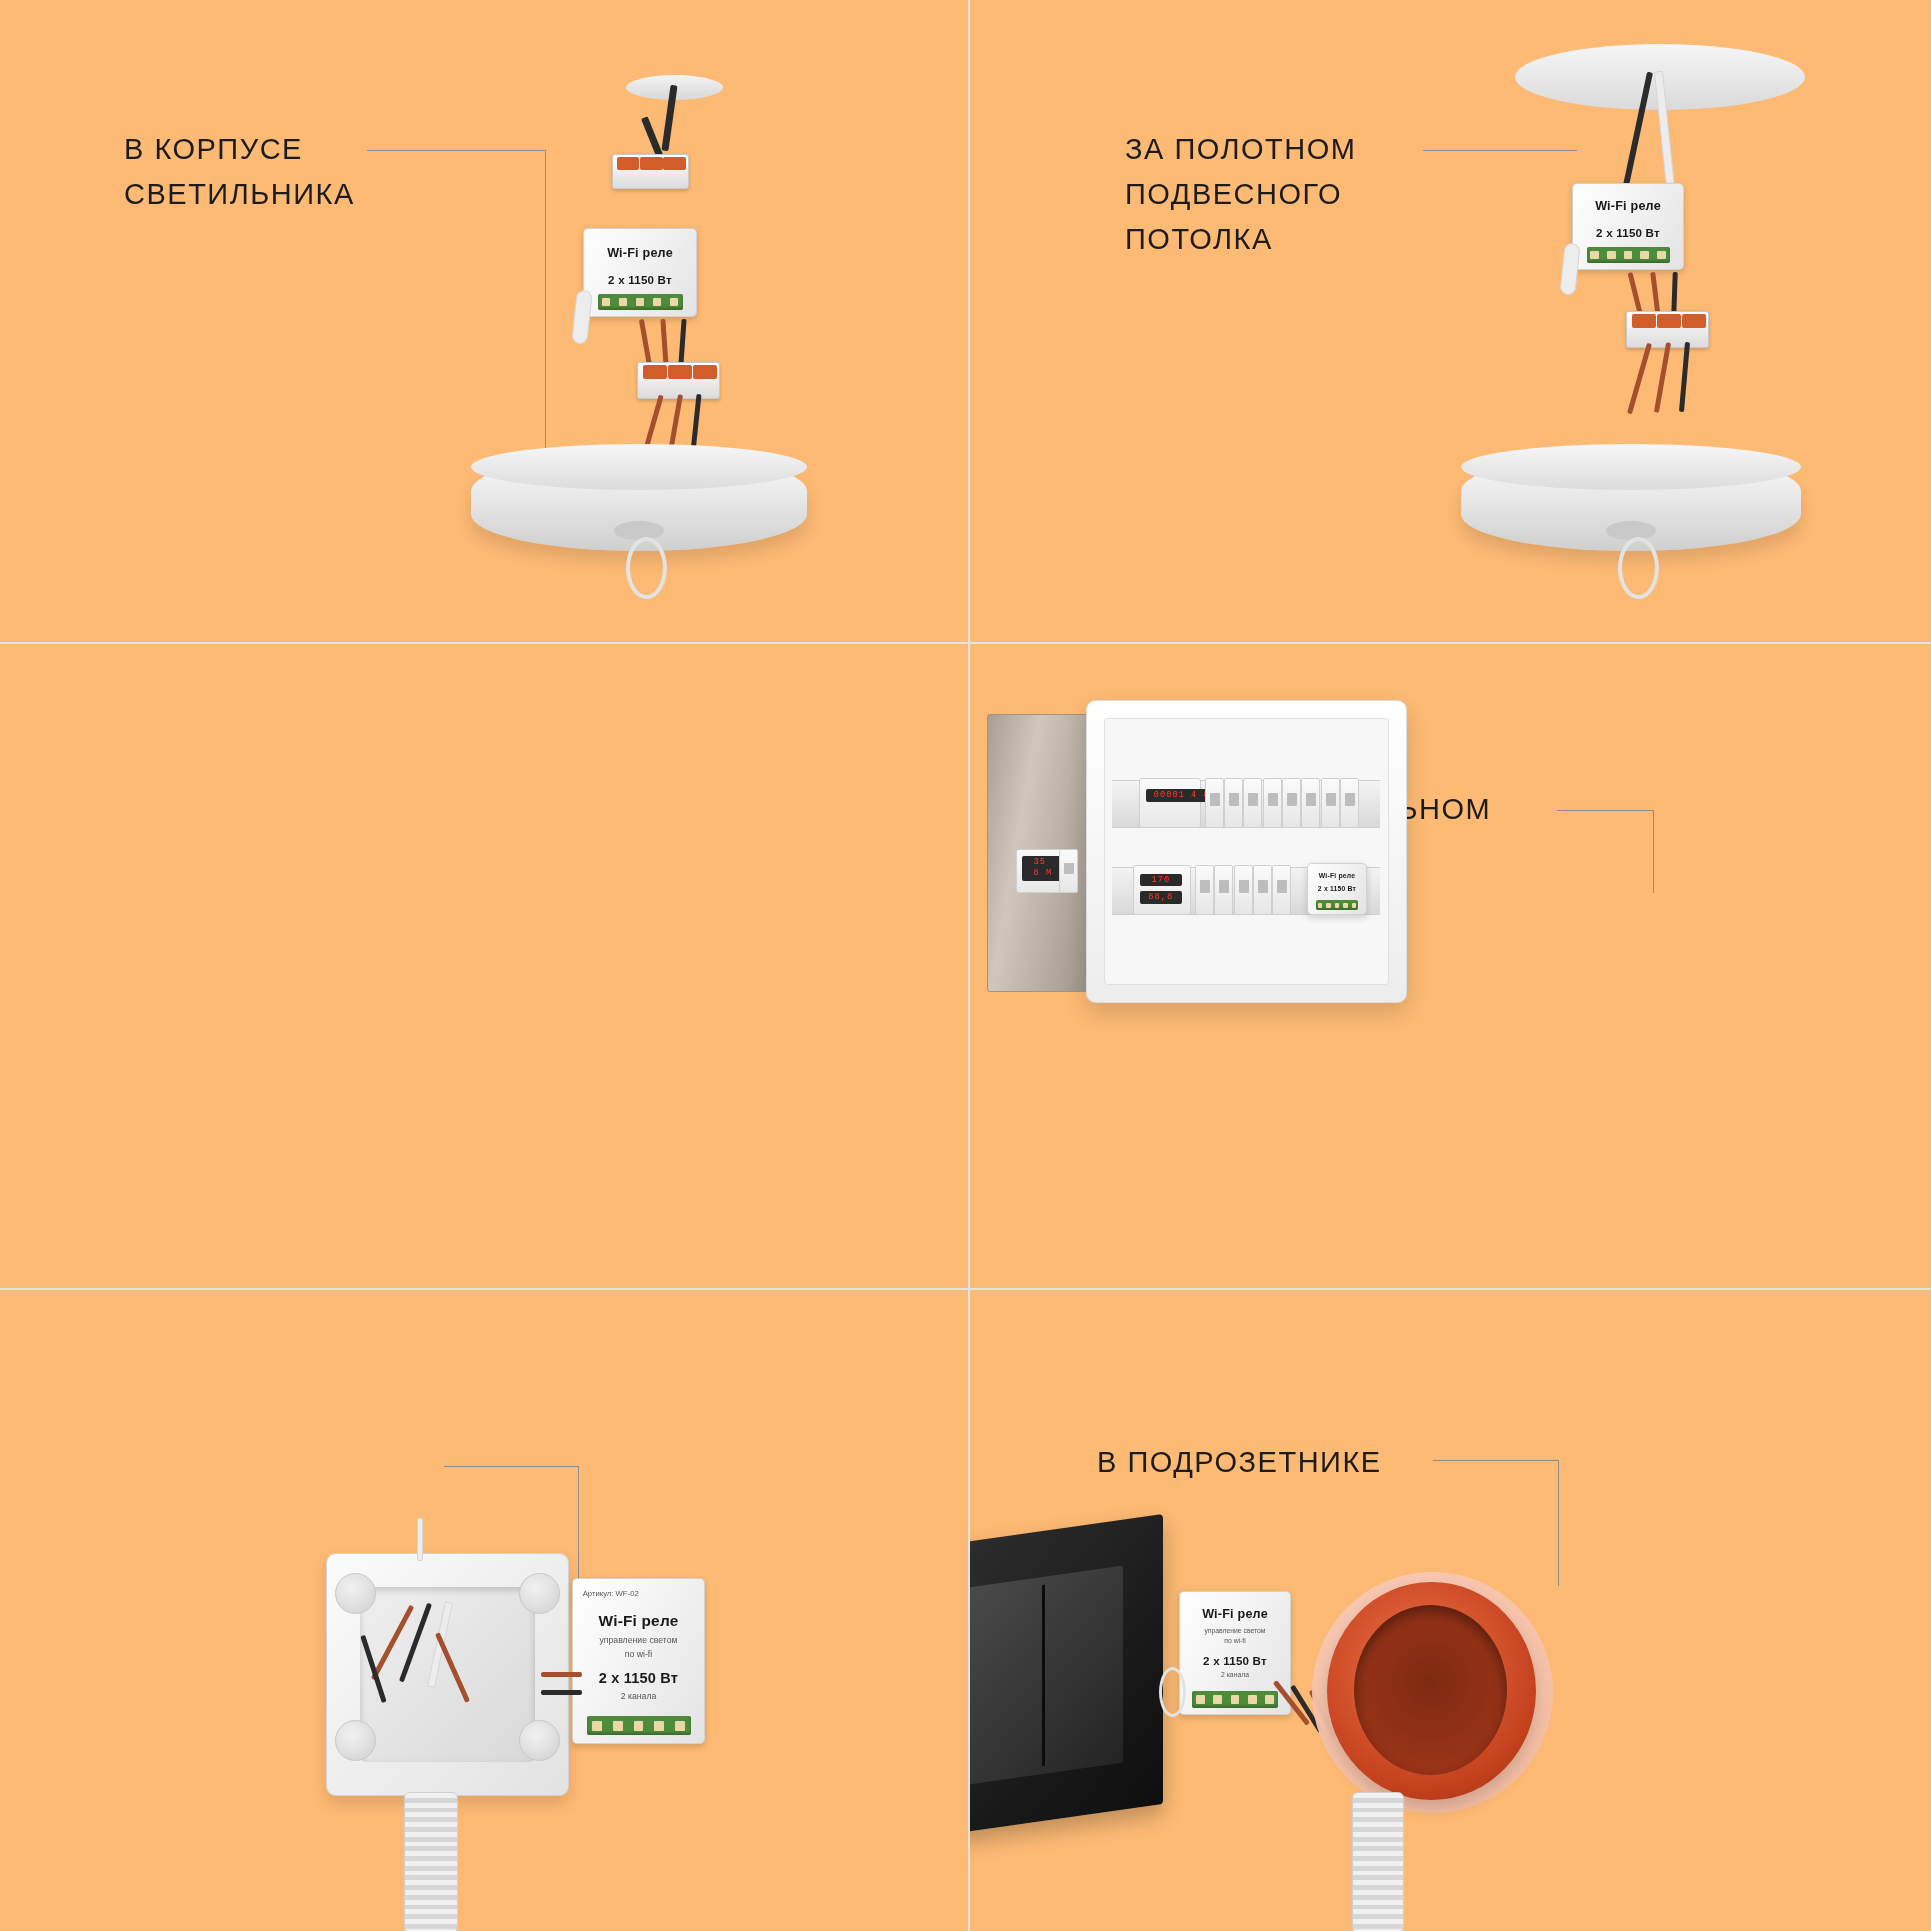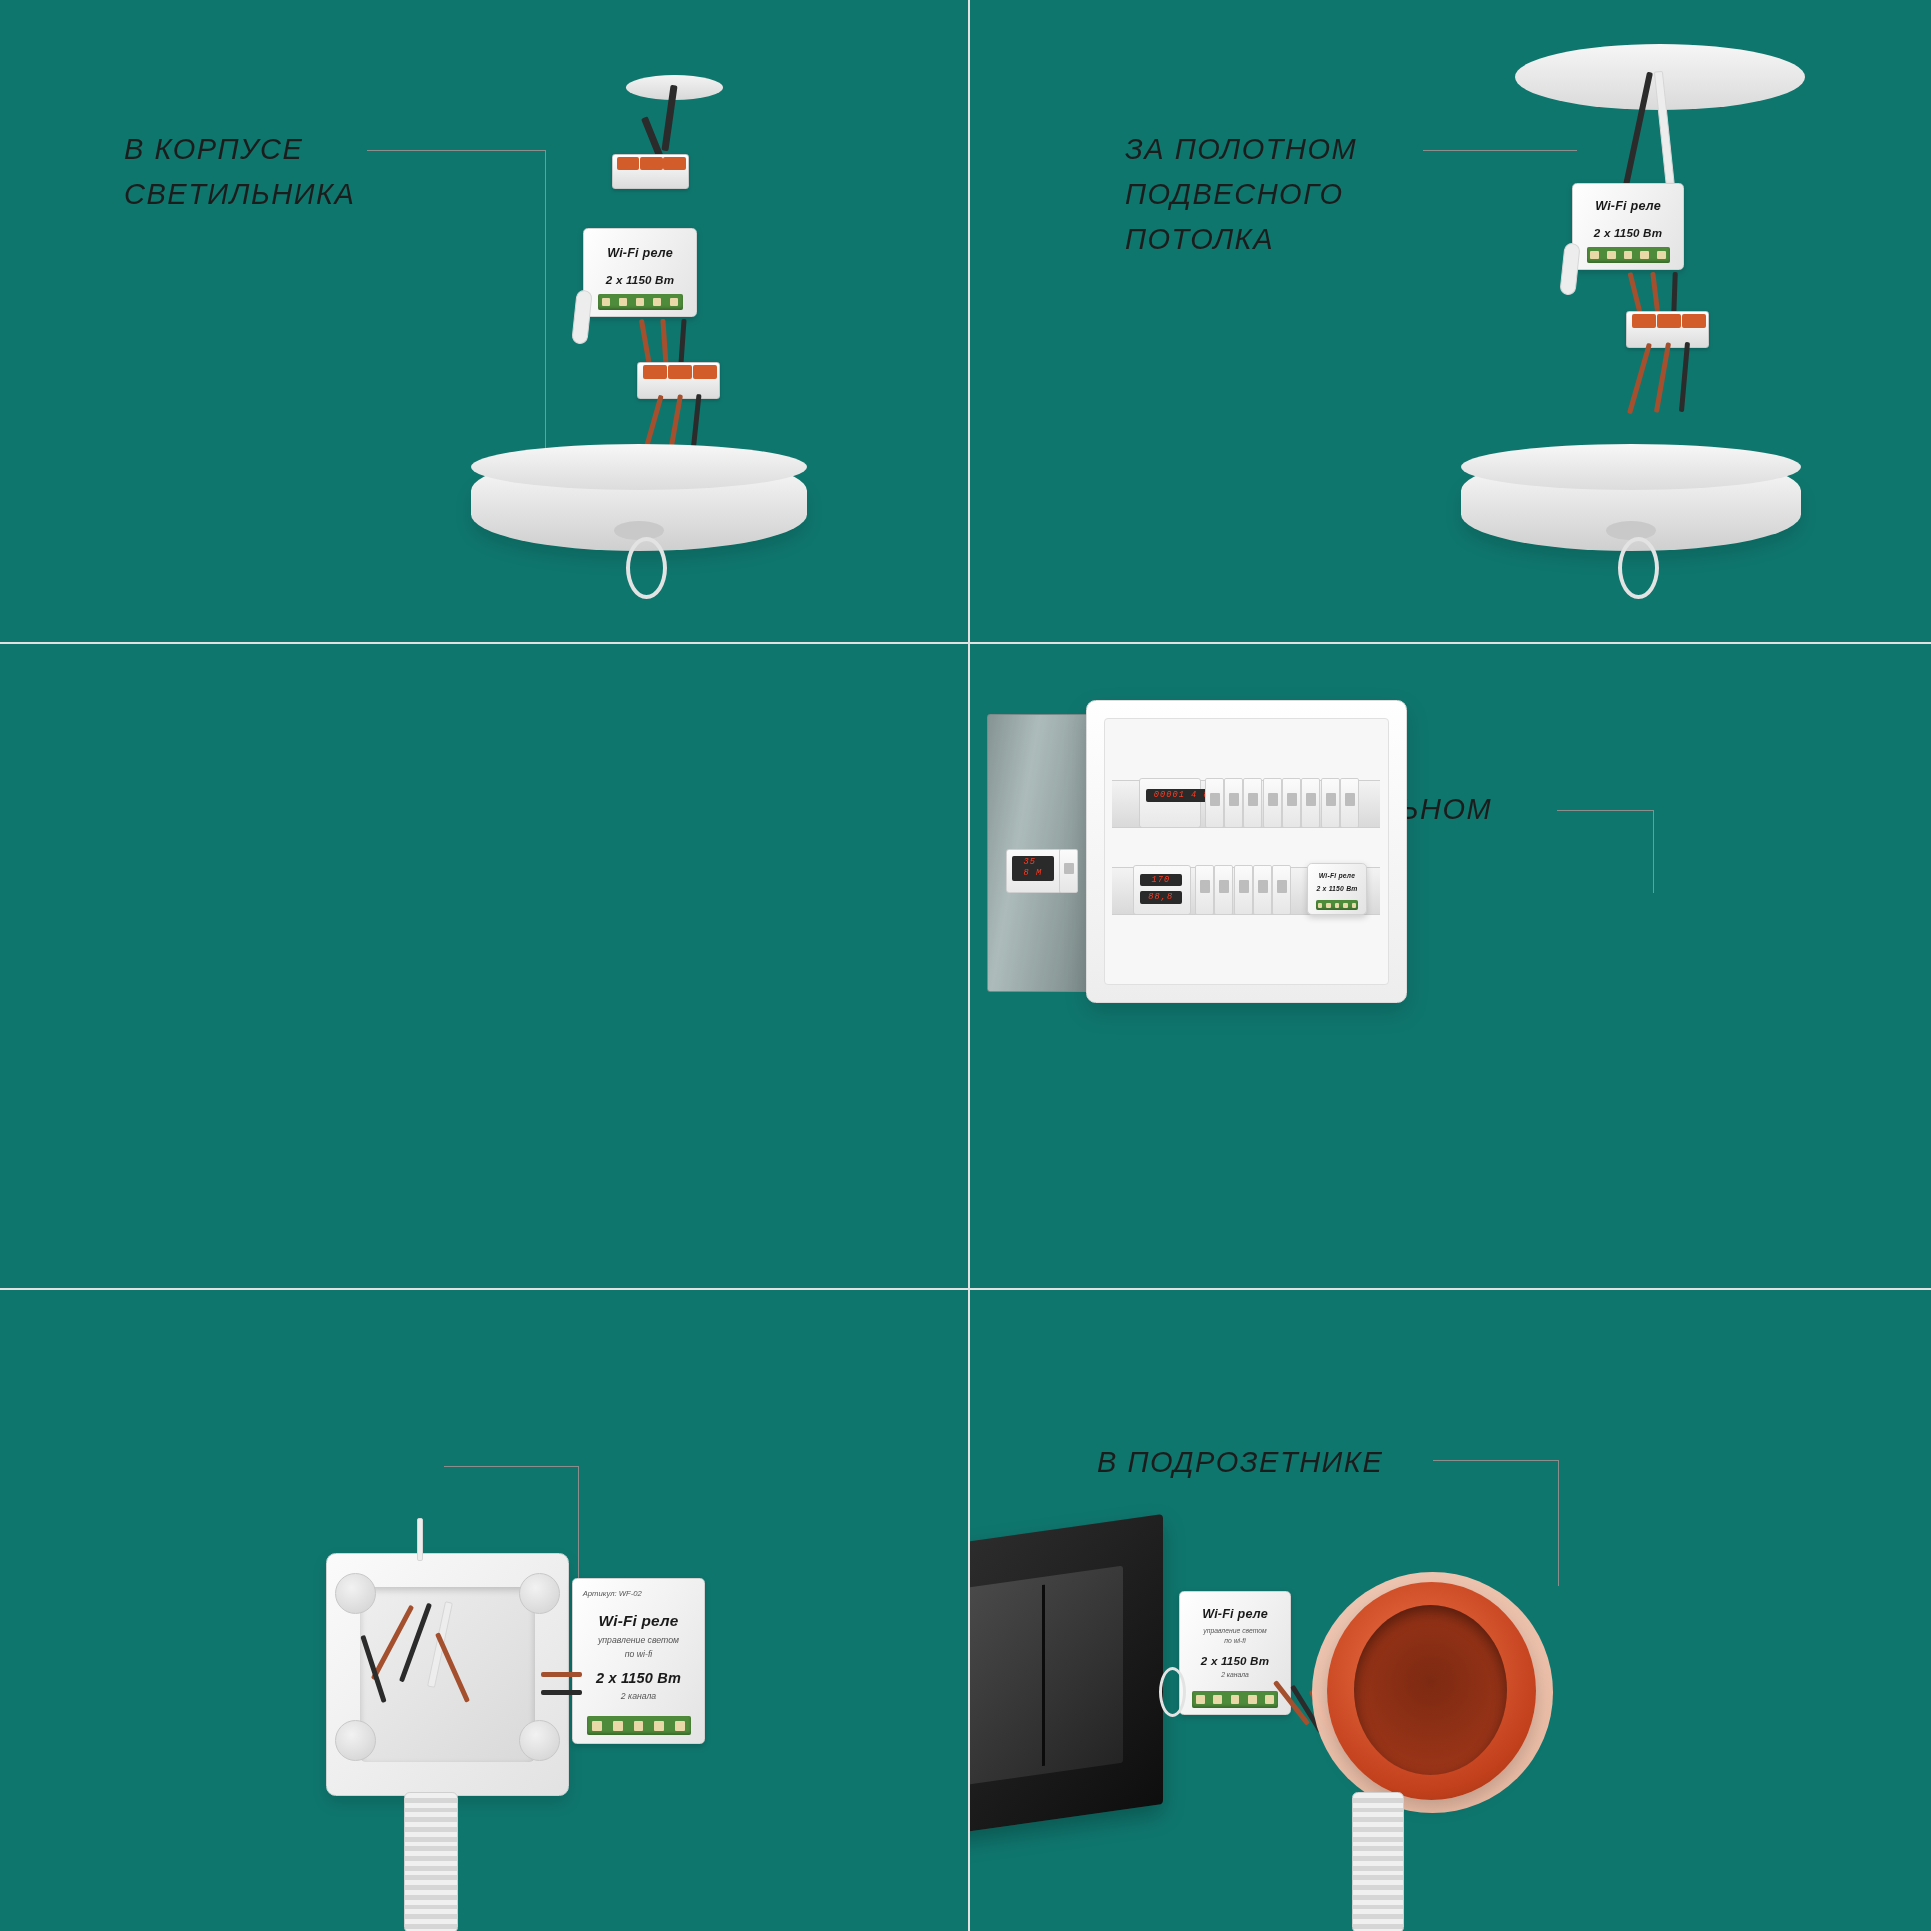--- a/index.html
+++ b/index.html
@@ -11,22 +11,21 @@
     width: 1931px;
     height: 1931px;
     font-family: "Liberation Sans", sans-serif;
     color: #1a1a1a;
     overflow: hidden;
   }
   .sheet {
     position: relative;
     width: 1931px;
     height: 1931px;
-    background: #0f766e;
-    font-style: italic;
+    background: #fdba74;
   }
   
   .grid-line {
     position: absolute;
     background: #e2e2e2;
   }
   .hline { left: 0; width: 1931px; height: 1.9px; }
   .vline { top: 0; width: 1.9px; height: 1931px; }
 
   .cell {
@@ -431,21 +430,21 @@
         <div class="terminals" style="left:7.7px; right:7.7px; bottom:3.9px; height:9.7px;">
           <i style="width:4.8px;height:4.8px;"></i>
             <i style="width:4.8px;height:4.8px;"></i>
             <i style="width:4.8px;height:4.8px;"></i>
             <i style="width:4.8px;height:4.8px;"></i>
             <i style="width:4.8px;height:4.8px;"></i>
         </div>
       </div>
     </div>
 
-    <div class="meter" style="left:36px; top:205px; width:54px; height:42px;">
+    <div class="meter" style="left:46px; top:205px; width:54px; height:42px;">
       <div class="screen" style="left:4.8px; top:5.8px; width:42px; height:25px; font-size:8.7px; white-space:pre-line; line-height:11.6px;">35
 8 М</div>
     </div>
     <div class="breaker" style="left:89px; top:205px; width:17.4px; height:42px;"></div>
   </div>
 
   <div class="cell cell-bl">
 
 
     <div class="leader-h" style="left:444px; top:176px; width:135px;"></div>

